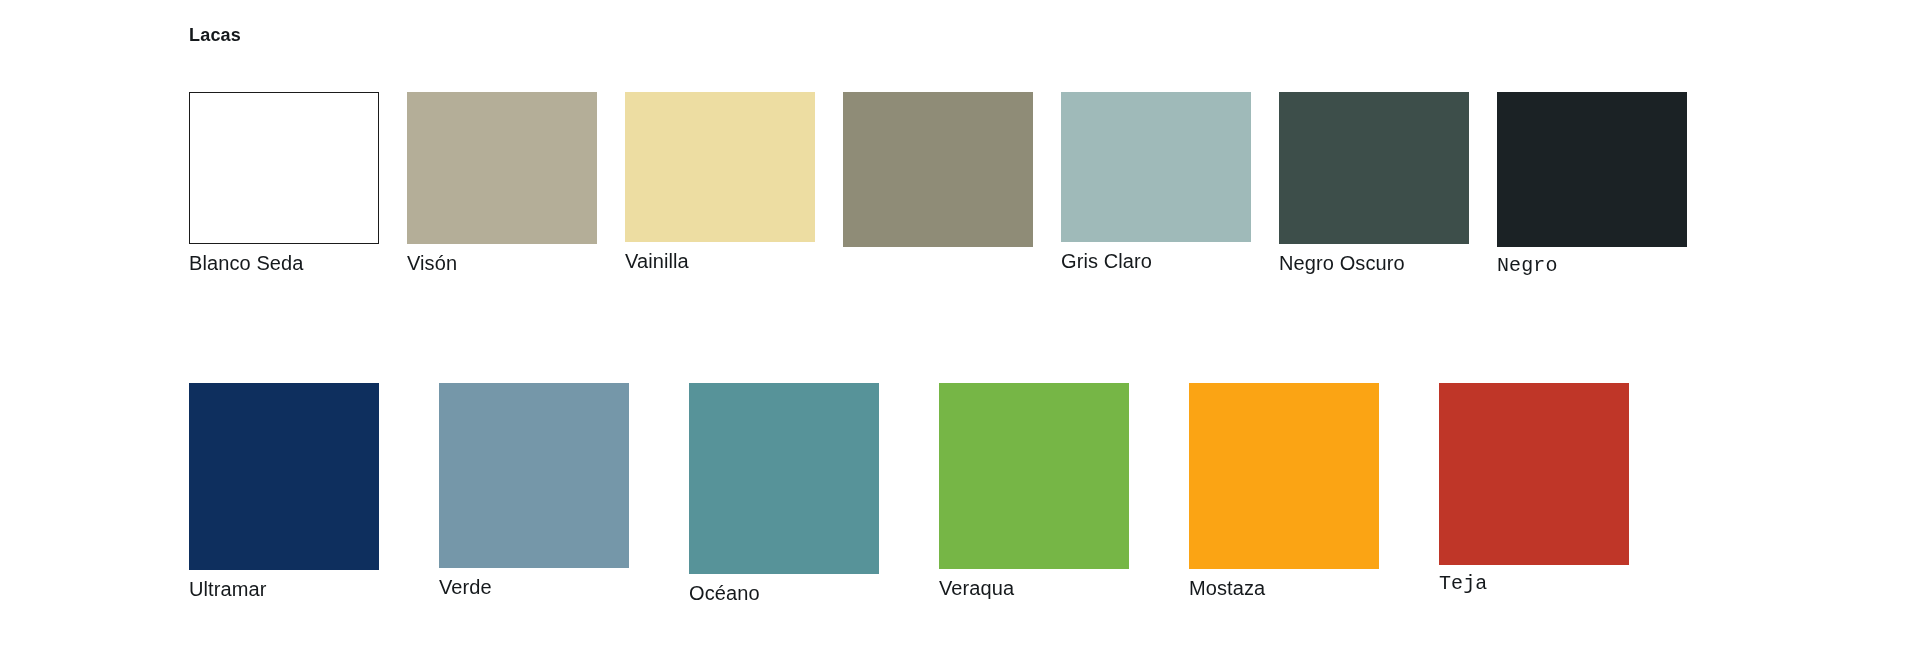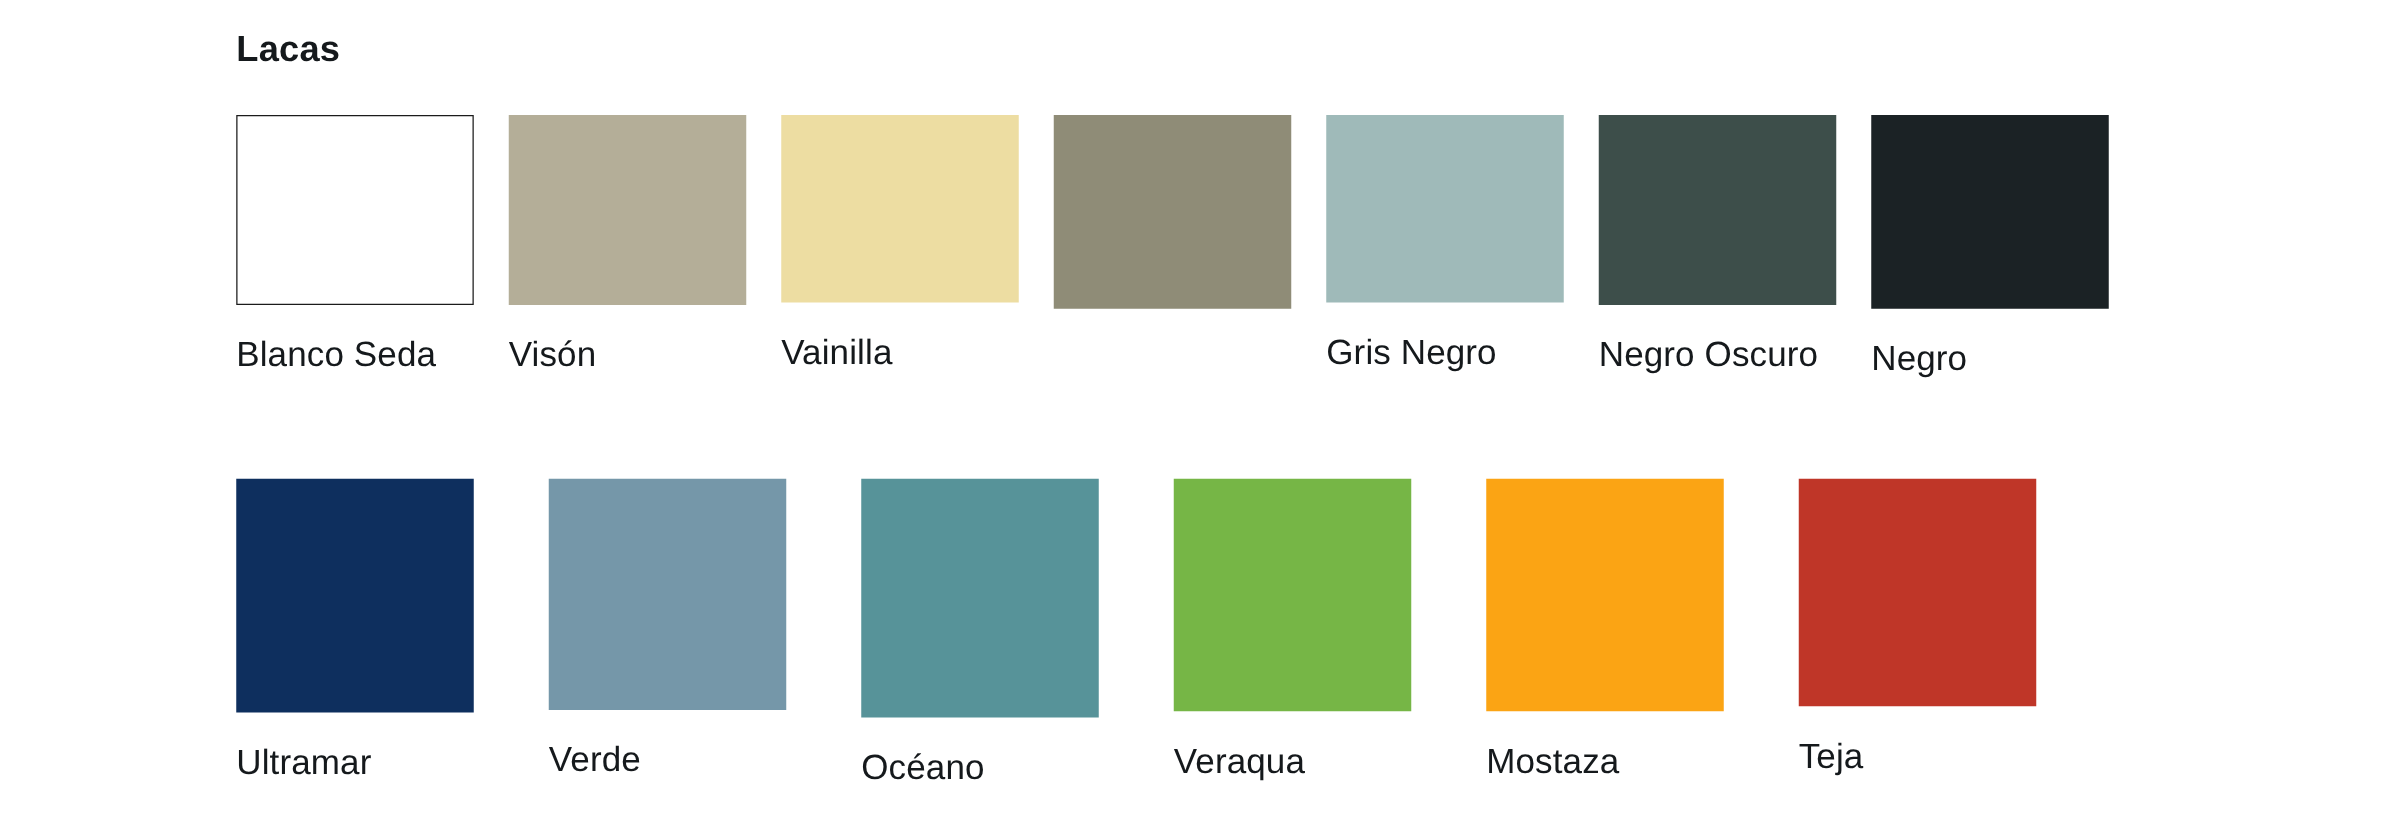--- a/index.html
+++ b/index.html
@@ -21,21 +21,21 @@
     top: 0;
     width: 1921px;
     height: 658px;
     background: #ffffff;
   }
 
   .palette-title {
     position: absolute;
     left: 189px;
     top: 26px;
-    font-size: 29px;
+    font-size: 18px;
     font-weight: bold;
     letter-spacing: 0.2px;
     color: #15191c;
     line-height: 1;
   }
 
   .swatch-row {
     position: absolute;
     left: 189px;
     display: flex;
@@ -44,35 +44,35 @@
 
   .swatch-row-1 { top: 92px; }
   .swatch-row-2 { top: 383px; gap: 32px; }
 
   .swatch-cell {
     position: relative;
     width: 190px;
     margin-right: 28px;
     box-sizing: border-box;
   }
-  .swatch-cell:last-child { margin-right: 0; }
+  .swatch-cell:last-child { margin-right: 0; font-family: Liberation Mono, monospace; }
 
   .swatch-chip {
     width: 190px;
     box-sizing: border-box;
     display: block;
   }
 
   .swatch-chip.bordered {
     border: 1.6px solid #1b1b1b;
   }
 
   .swatch-label {
-    margin-top: 25px;
-    font-size: 28px;
+    margin-top: 8px;
+    font-size: 20px;
     font-weight: 400;
     color: #15191c;
     letter-spacing: 0.1px;
     white-space: nowrap;
     line-height: 1.1;
   }
 </style>
 </head>
 <body>
 
@@ -91,21 +91,21 @@
       </div>
       <div class="swatch-cell">
         <div class="swatch-chip" style="background: rgb(237, 221, 162); height: 150px;"></div>
         <div class="swatch-label">Vainilla</div>
       </div>
       <div class="swatch-cell">
         <div class="swatch-chip" style="background: rgb(143, 140, 119); height: 155px;"></div>
       </div>
       <div class="swatch-cell">
         <div class="swatch-chip" style="background: rgb(159, 186, 185); height: 150px;"></div>
-        <div class="swatch-label">Gris Negro</div>
+        <div class="swatch-label">Gris Claro</div>
       </div>
       <div class="swatch-cell">
         <div class="swatch-chip" style="background: rgb(61, 78, 74); height: 152px;"></div>
         <div class="swatch-label">Negro Oscuro</div>
       </div>
       <div class="swatch-cell">
         <div class="swatch-chip" style="background: rgb(27, 34, 37); height: 155px;"></div>
         <div class="swatch-label">Negro</div>
       </div>
     </div>

